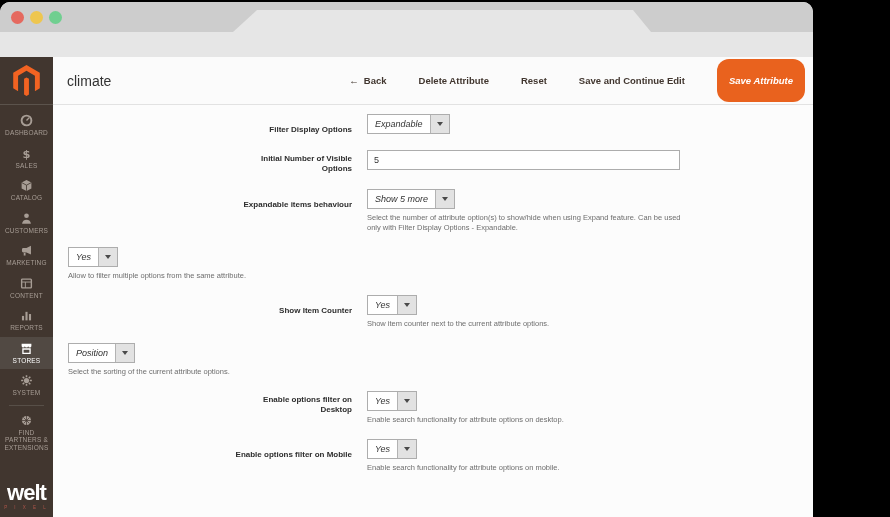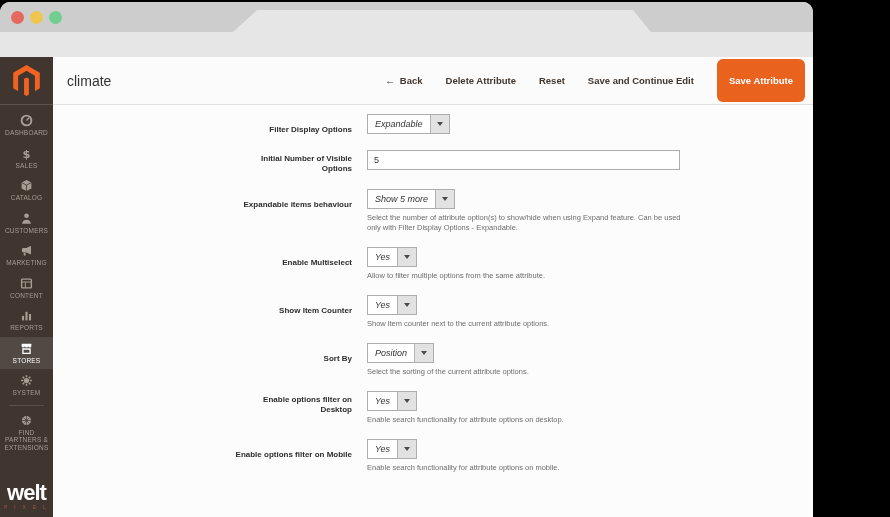--- a/index.html
+++ b/index.html
@@ -36,26 +36,26 @@
   .side-divider { border-top:1px solid #574f48; margin:3px 9px; }
   .brand { margin-top:auto; text-align:center; padding:4px 0 6px; }
   .brand .welt { color:#fff; font-size:22px; font-weight:bold; letter-spacing:-1px; line-height:22px; }
   .brand .pixel { color:#b0564a; font-size:4.5px; letter-spacing:3px; line-height:7px; }
 
   
   .main { flex:1; display:flex; flex-direction:column; min-width:0; }
   .page-header { height:48px; background:#fbfbfb; border-bottom:1px solid #e2e2e2;
                  display:flex; align-items:center; flex:none; }
   .page-title { font-size:14px; color:#333; padding-left:14px; font-weight:400; }
-  .actions { margin-left:auto; display:flex; align-items:center; gap:23px; padding-right:8px; }
+  .actions { margin-left:auto; display:flex; align-items:center; gap:32px; padding-right:8px; }
   .act { font-size:9.5px; font-weight:bold; color:#41362f; cursor:pointer; white-space:nowrap; }
   .act .arr { margin-right:5px; font-weight:normal; }
   .btn-primary { background:#e9621e; color:#fff; border:none; font-size:9.5px; font-weight:bold;
-                 padding:16px 12px; border-radius:6px; cursor:pointer;
-                 font-family:"Liberation Sans","DejaVu Sans",sans-serif; }
+                 padding:16px 12px; border-radius:12px; cursor:pointer;
+                 font-family:"Liberation Sans","DejaVu Sans",sans-serif;font-style:italic; }
 
   
   .content { flex:1; background:#fcfcfc; padding-top:8px; overflow:hidden; }
   .form-row { display:flex; margin-bottom:13px; }
   .f-label { width:299px; flex:none; text-align:right; padding-top:5px; }
   .f-label span { display:inline-block; max-width:118px; font-size:8px; font-weight:bold;
                   color:#2d2d2d; line-height:10px; }
   .f-ctrl { margin-left:15px; width:315px; flex:none; }
   .note { font-size:7.5px; color:#6e6e6e; line-height:10px; margin-top:4px; }
 
@@ -247,21 +247,20 @@
                 <span class="txt">Show 5 more</span>
                 <span class="arrow-box">
                     <span class="tri"></span>
                   </span>
               </div>
               <div class="note">Select the number of attribute option(s) to show/hide when using Expand feature. Can be used only with Filter Display Options - Expandable.</div>
             </div>
           </div>
 
           <div class="form-row">
-            <div class="f-label"><span>Enable Multiselect</span></div>
             <div class="f-ctrl">
               <div class="dd dd-yes">
                 <span class="txt">Yes</span>
                 <span class="arrow-box">
                     <span class="tri"></span>
                   </span>
               </div>
               <div class="note">Allow to filter multiple options from the same attribute.</div>
             </div>
           </div>
@@ -273,21 +272,20 @@
                 <span class="txt">Yes</span>
                 <span class="arrow-box">
                     <span class="tri"></span>
                   </span>
               </div>
               <div class="note">Show item counter next to the current attribute options.</div>
             </div>
           </div>
 
           <div class="form-row">
-            <div class="f-label"><span>Sort By</span></div>
             <div class="f-ctrl">
               <div class="dd dd-pos">
                 <span class="txt">Position</span>
                 <span class="arrow-box">
                     <span class="tri"></span>
                   </span>
               </div>
               <div class="note">Select the sorting of the current attribute options.</div>
             </div>
           </div>

